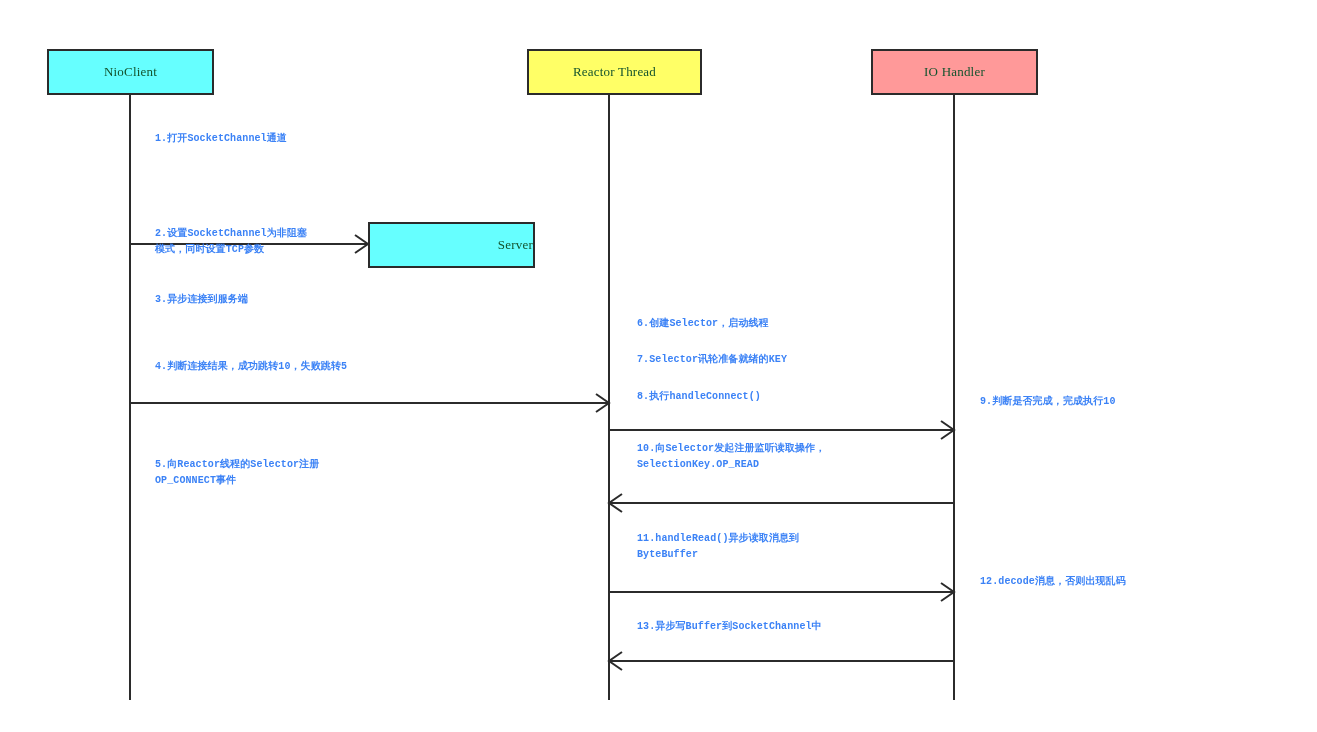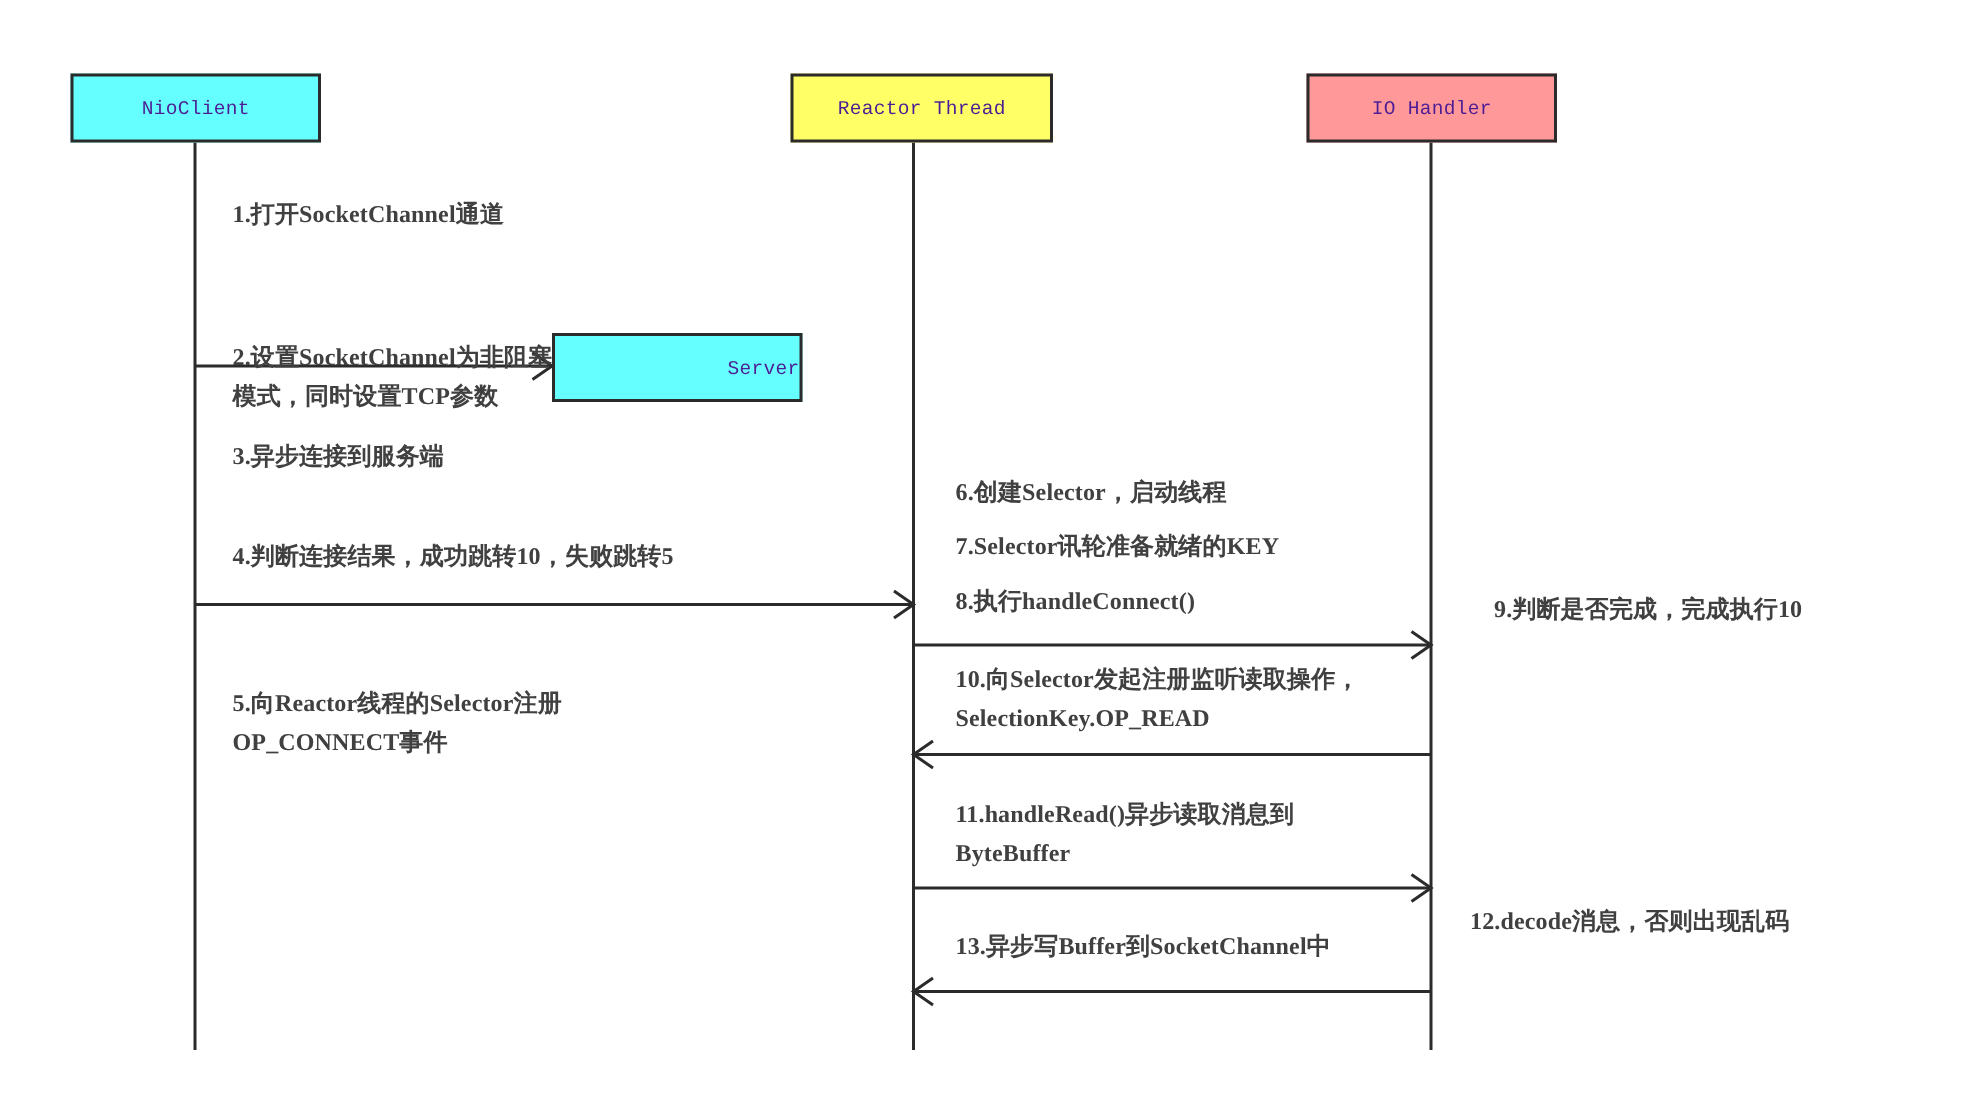--- a/index.html
+++ b/index.html
@@ -26,32 +26,32 @@
   }
   .actor-box {
     position: absolute;
     box-sizing: border-box;
     border: 2px solid #2b2b2b;
     display: flex;
     align-items: center;
     justify-content: center;
   }
   .actor-label {
-    font-family: Liberation Mono, monospace;
+    font-family: Liberation Serif, serif;
     font-size: 13px;
-    color: #4c1d95;
+    color: #14532d;
     letter-spacing: 0.2px;
     white-space: nowrap;
   }
   .msg-label {
     position: absolute;
-    font-family: Liberation Serif, serif;
-    font-size: 16px;
+    font-family: Liberation Mono, monospace;
+    font-size: 10px;
     font-weight: bold;
-    color: #404040;
+    color: #3b82f6;
     line-height: 1.62;
     white-space: pre-line;
     letter-spacing: 0.1px;
   }
 </style>
 </head>
 <body>
 
 <div id="diagram-root">
 
@@ -107,22 +107,22 @@
       <div class="msg-label" style="left: 155px; top: 131px;">1.打开SocketChannel通道</div>
       <div class="msg-label" style="left: 155px; top: 178px; margin-top: 48px;">2.设置SocketChannel为非阻塞
 模式，同时设置TCP参数</div>
       <div class="msg-label" style="left: 155px; top: 292px;">3.异步连接到服务端</div>
       <div class="msg-label" style="left: 155px; top: 359px;">4.判断连接结果，成功跳转10，失败跳转5</div>
       <div class="msg-label" style="left: 155px; top: 433px; margin-top: 24px;">5.向Reactor线程的Selector注册
 OP_CONNECT事件</div>
       <div class="msg-label" style="left: 637px; top: 316px;">6.创建Selector，启动线程</div>
       <div class="msg-label" style="left: 637px; top: 352px;">7.Selector讯轮准备就绪的KEY</div>
       <div class="msg-label" style="left: 637px; top: 389px;">8.执行handleConnect()</div>
-      <div class="msg-label" style="left: 980px; top: 394px; margin-left: 16px;">9.判断是否完成，完成执行10</div>
+      <div class="msg-label" style="left: 980px; top: 394px;">9.判断是否完成，完成执行10</div>
       <div class="msg-label" style="left: 637px; top: 441px;">10.向Selector发起注册监听读取操作，
 SelectionKey.OP_READ</div>
       <div class="msg-label" style="left: 637px; top: 531px;">11.handleRead()异步读取消息到
 ByteBuffer</div>
-      <div class="msg-label" style="left: 980px; top: 574px; margin-top: 28px;">12.decode消息，否则出现乱码</div>
+      <div class="msg-label" style="left: 980px; top: 574px;">12.decode消息，否则出现乱码</div>
       <div class="msg-label" style="left: 637px; top: 619px;">13.异步写Buffer到SocketChannel中</div>
     </div>
 
 </div>
 
 </body></html>

